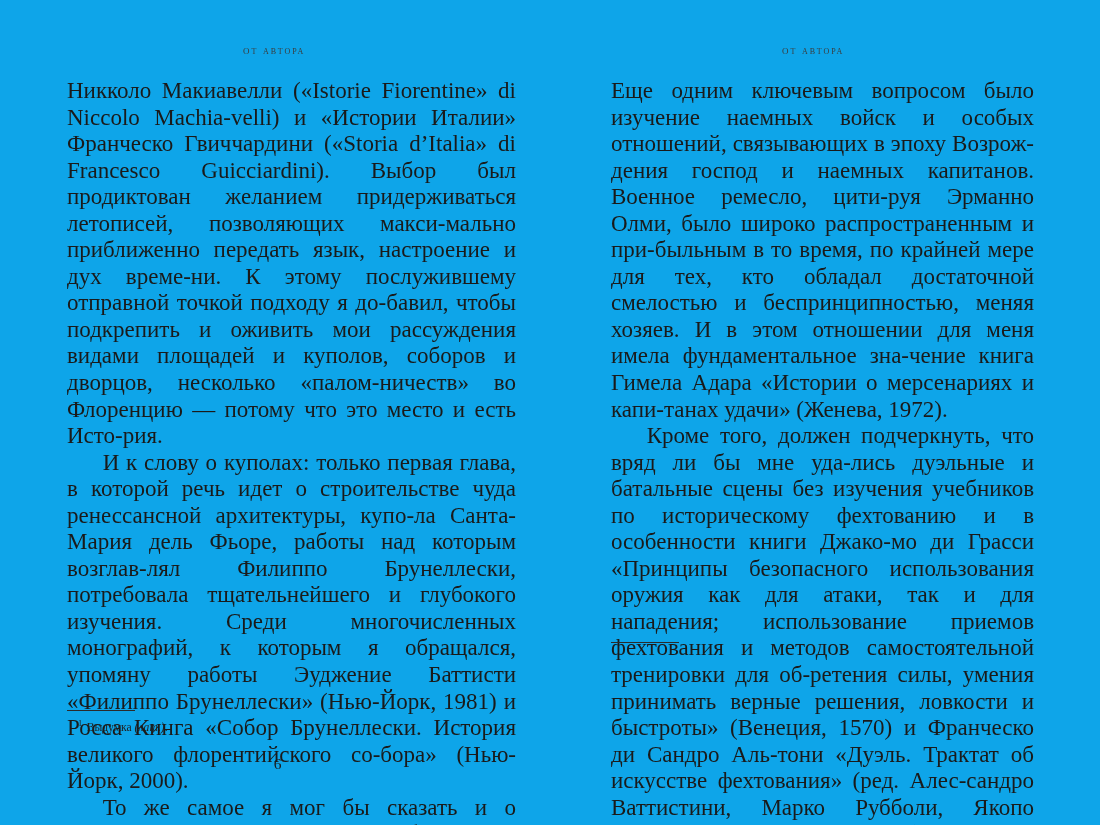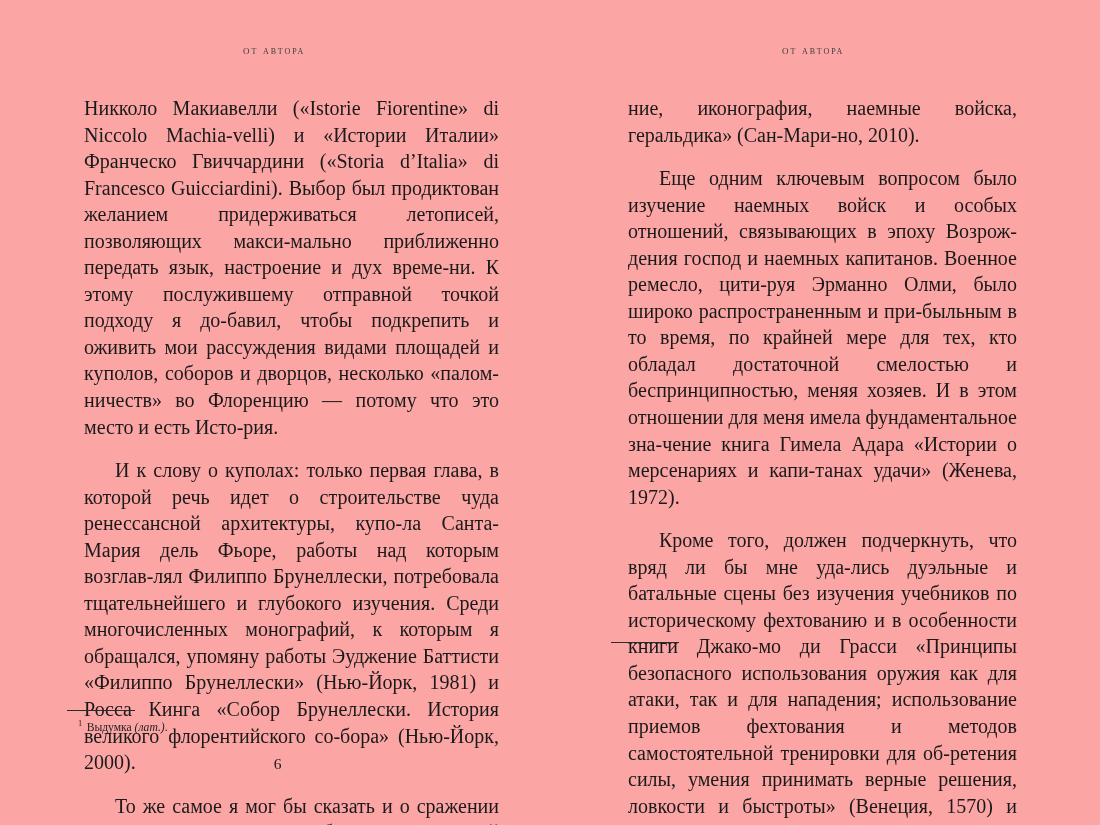--- a/index.html
+++ b/index.html
@@ -15,21 +15,21 @@
     overflow: hidden;
     font-family: "Liberation Serif", "DejaVu Serif", serif;
     color: #1a1a1a;
     -webkit-font-smoothing: antialiased;
   }
 
   .page-spread {
     position: absolute;
     inset: 0;
     display: block;
-    background: #fca5a5;
+    background: #0ea5e9;
   }
 
   
   .running-head {
     position: absolute;
     top: 42px;
     font-family: "Liberation Serif", "DejaVu Serif", serif;
     font-size: 11.5px;
     letter-spacing: 1.9px;
     color: #3b3b3b;
@@ -51,24 +51,24 @@
   .column.left {
     left: 67px;
     width: 449px;
   }
   .column.right {
     left: 611px;
     width: 423px;
   }
 
   .column p {
-    margin: 17px;
+    margin: 0;
     text-align: justify;
     text-justify: inter-word;
-    font-size: 20px;
+    font-size: 23px;
     line-height: 26.55px;
     hyphens: manual;
     word-spacing: -0.1px;
   }
   .column p + p {
     text-indent: 1.55em;
   }
   .column p.indent {
     text-indent: 1.55em;
   }
@@ -139,21 +139,20 @@
     <p><span>То же самое я мог бы сказать и о сражении при Ангьяри, еще один безусловно важный отрывок, описанный в первой книге, посвященной восхождению к власти Медичи. При­знаюсь, я позволил себе здесь некоторую свободу, и вам при желании не составит труда узнать, в чем она состояла; это, наверное, единственная вольность, допущенная мною по от­ношению к истории. С другой стороны, автор должен же и придумывать что-то, и именно в этой смеси правдоподобия и </span><em class="lat">inventio</em><sup class="fn-ref">1</sup><span> заключается совершенно особенная магия, свойст­венная историческому роману.</span></p>
 
   </div>
 
   <div class="footnote-block left">
     <div class="footnote-rule"></div>
     <div class="footnote-item"><span class="fn-num">1</span><span>Выдумка </span><em>(лат.)</em><span>.</span></div>
   </div>
 
   <div class="column right">
-    <p>ние, иконография, наемные войска, геральдика» (Сан-Мари-но, 2010).</p>
     <p>Еще одним ключевым вопросом было изучение наемных войск и особых отношений, связывающих в эпоху Возрож-дения господ и наемных капитанов. Военное ремесло, цити-руя Эрманно Олми, было широко распространенным и при-быльным в то время, по крайней мере для тех, кто обладал достаточной смелостью и беспринципностью, меняя хозяев. И в этом отношении для меня имела фундаментальное зна-чение книга Гимела Адара «Истории о мерсенариях и капи-танах удачи» (Женева, 1972).</p>
     <p>Кроме того, должен подчеркнуть, что вряд ли бы мне уда-лись дуэльные и батальные сцены без изучения учебников по историческому фехтованию и в особенности книги Джако-мо ди Грасси «Принципы безопасного использования оружия как для атаки, так и для нападения; использование приемов фехтования и методов самостоятельной тренировки для об-ретения силы, умения принимать верные решения, ловкости и быстроты» (Венеция, 1570) и Франческо ди Сандро Аль-тони «Дуэль. Трактат об искусстве фехтования» (ред. Алес-сандро Ваттистини, Марко Рубболи, Якопо Винни; Сан-Ма-рино, 2007). Что не помешало мне добавить к традиции не-много современных ноток, поэтому термины использованы не всегда в своем привычном значении. Надеюсь на ваше сни-схождение и прощение.</p>
     <p class="indent"><span>Также и в части того, что касается временной последо­вательности моей подачи: я предпочел прибегнуть к приему </span></p>
   </div>
 
   <div class="footnote-block right">
     <div class="footnote-rule"></div>
   </div>
 
   <div class="folio">6</div>

